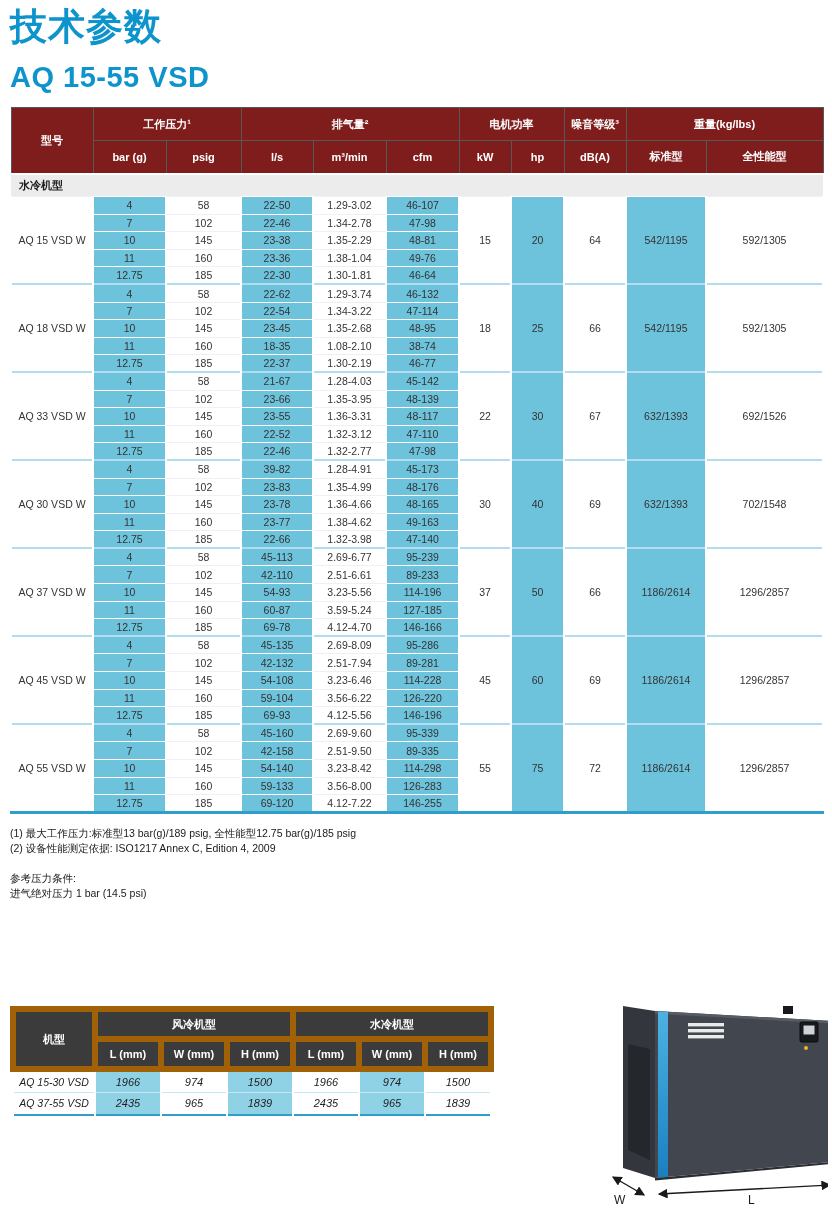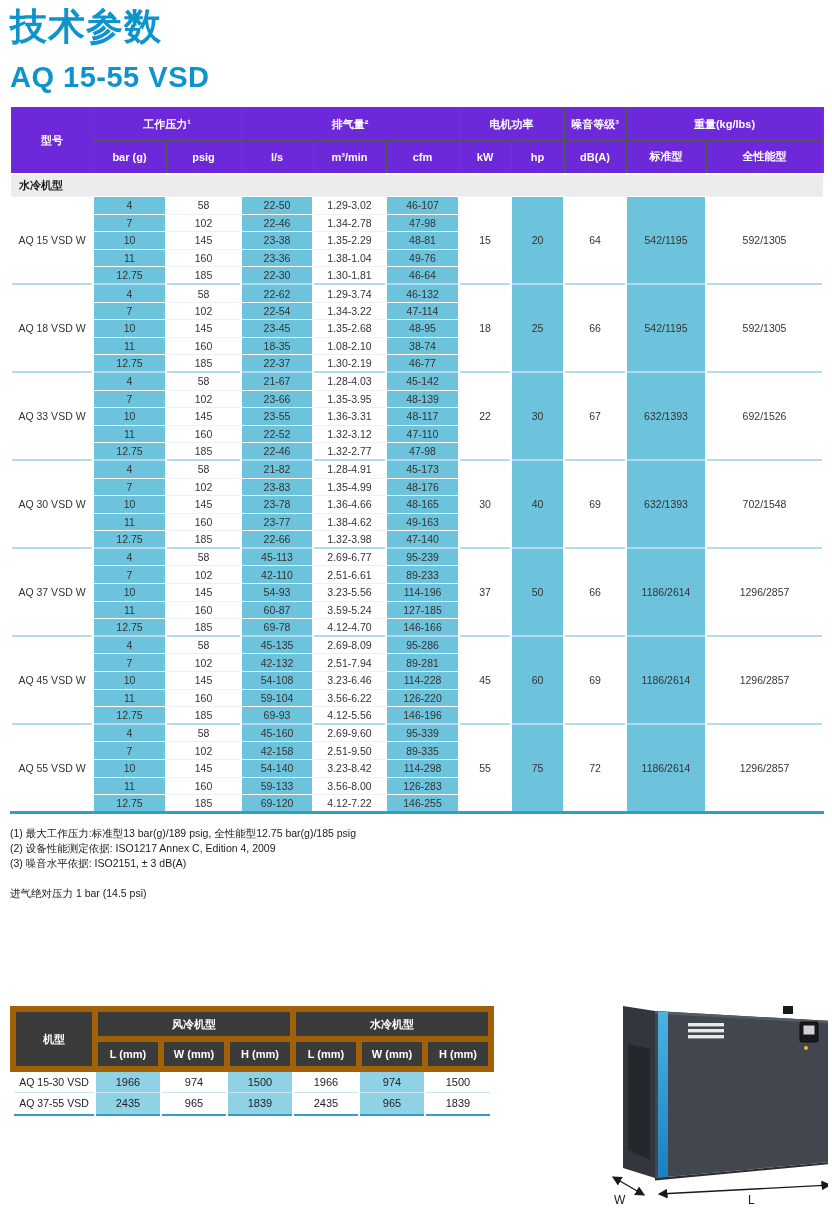--- a/index.html
+++ b/index.html
@@ -7,21 +7,21 @@
   body { font-family:"Liberation Sans","DejaVu Sans",sans-serif; }
   .page { position:relative; width:832px; height:1208px; background:#ffffff; overflow:hidden; }
   .content { padding:0 10px 0 10px; }
 
   h1.title { color:#0d94cc; font-size:37px; font-weight:bold; margin:2px 0 0 0; letter-spacing:1px; }
   h2.subtitle { color:#0d94cc; font-size:29px; font-weight:bold; margin:9px 0 13px 0; letter-spacing:0.5px; }
 
   
   table.spec { border-collapse:collapse; table-layout:fixed; width:812px; border-bottom:3px solid #2f9fc9; }
   table.spec th {
-    background:#6d28d9; color:#ffffff; font-size:11px; font-weight:bold;
+    background:#7f1d1d; color:#ffffff; font-size:11px; font-weight:bold;
     border:1px solid #575757; height:33px; padding:0 2px; text-align:center;
   }
   table.spec td {
     font-size:10.5px; color:#333; text-align:center; height:17.6px; padding:0 2px;
     border-left:2px solid #fff; border-right:2px solid #fff; overflow:hidden; white-space:nowrap;
   }
   td.c-blue  { background:#6ec3dc; border-top:1px solid #ffffff; }
   td.c-white { background:#ffffff; border-top:1px solid #e9f2f7; }
   td.blk-sep { border-top:2px solid #b3dcee; }
   tr.section-row td {
@@ -36,21 +36,21 @@
 
   
   .dim-section { position:absolute; left:10px; top:1006px; }
   table.dim { border-collapse:collapse; table-layout:fixed; width:478px; border-bottom:2px solid #2f9fc9; }
   table.dim th {
     background:#3b3b3b; color:#fff; font-size:11px; font-weight:bold;
     border:6px solid #a16207; height:30px; padding:0 2px; text-align:center;
   }
   table.dim td {
     font-size:11px; color:#222; text-align:center; height:23px; padding:0 2px;
-    background:#fff; border-left:2px solid #fff; border-right:2px solid #fff; border-top:1px solid #c7e6f2;
+    background:#fff; border-left:2px solid #fff; border-right:2px solid #fff; border-top:1px solid #c7e6f2;font-style:italic;
   }
   table.dim td.hl { background:#8fd2e6; }
   table.dim td.dim-model { font-size:10.5px; }
 
   
   .figure { position:absolute; left:598px; top:992px; width:230px; height:214px; }
   .figure svg { display:block; }
 </style>
 </head>
 <body>
@@ -220,21 +220,21 @@
             <td class="c-blue">12.75</td>
             <td class="c-white">185</td>
             <td class="c-blue">22-46</td>
             <td class="c-white">1.32-2.77</td>
             <td class="c-blue">47-98</td>
           </tr>
           <tr>
             <td class="c-white blk-sep" rowspan="5">AQ 30 VSD W</td>
             <td class="c-blue blk-sep">4</td>
             <td class="c-white blk-sep">58</td>
-            <td class="c-blue blk-sep">21-82</td>
+            <td class="c-blue blk-sep">39-82</td>
             <td class="c-white blk-sep">1.28-4.91</td>
             <td class="c-blue blk-sep">45-173</td>
             <td class="c-white blk-sep" rowspan="5">30</td>
             <td class="c-blue blk-sep" rowspan="5">40</td>
             <td class="c-white blk-sep" rowspan="5">69</td>
             <td class="c-blue blk-sep" rowspan="5">632/1393</td>
             <td class="c-white blk-sep" rowspan="5">702/1548</td>
           </tr>
           <tr>
             <td class="c-blue">7</td>
@@ -386,24 +386,24 @@
             <td class="c-blue">69-120</td>
             <td class="c-white">4.12-7.22</td>
             <td class="c-blue">146-255</td>
           </tr>
         </tbody>
     </table>
 
     <div class="footnotes">
       <div>(1) 最大工作压力:标准型13 bar(g)/189 psig, 全性能型12.75 bar(g)/185 psig</div>
       <div>(2) 设备性能测定依据: ISO1217 Annex C, Edition 4, 2009</div>
-      <div>(3) 噪音水平依据: ISO2151, ± 3 dB(A)</div>
     </div>
 
     <div class="reference">
+      <div class="ref-title">参考压力条件:</div>
       <div>进气绝对压力 1 bar (14.5 psi)</div>
     </div>
   </div>
 
   <div class="dim-section">
     <table class="dim">
       <colgroup>
         <col style="width:82px">
           <col style="width:66px">
           <col style="width:66px">

